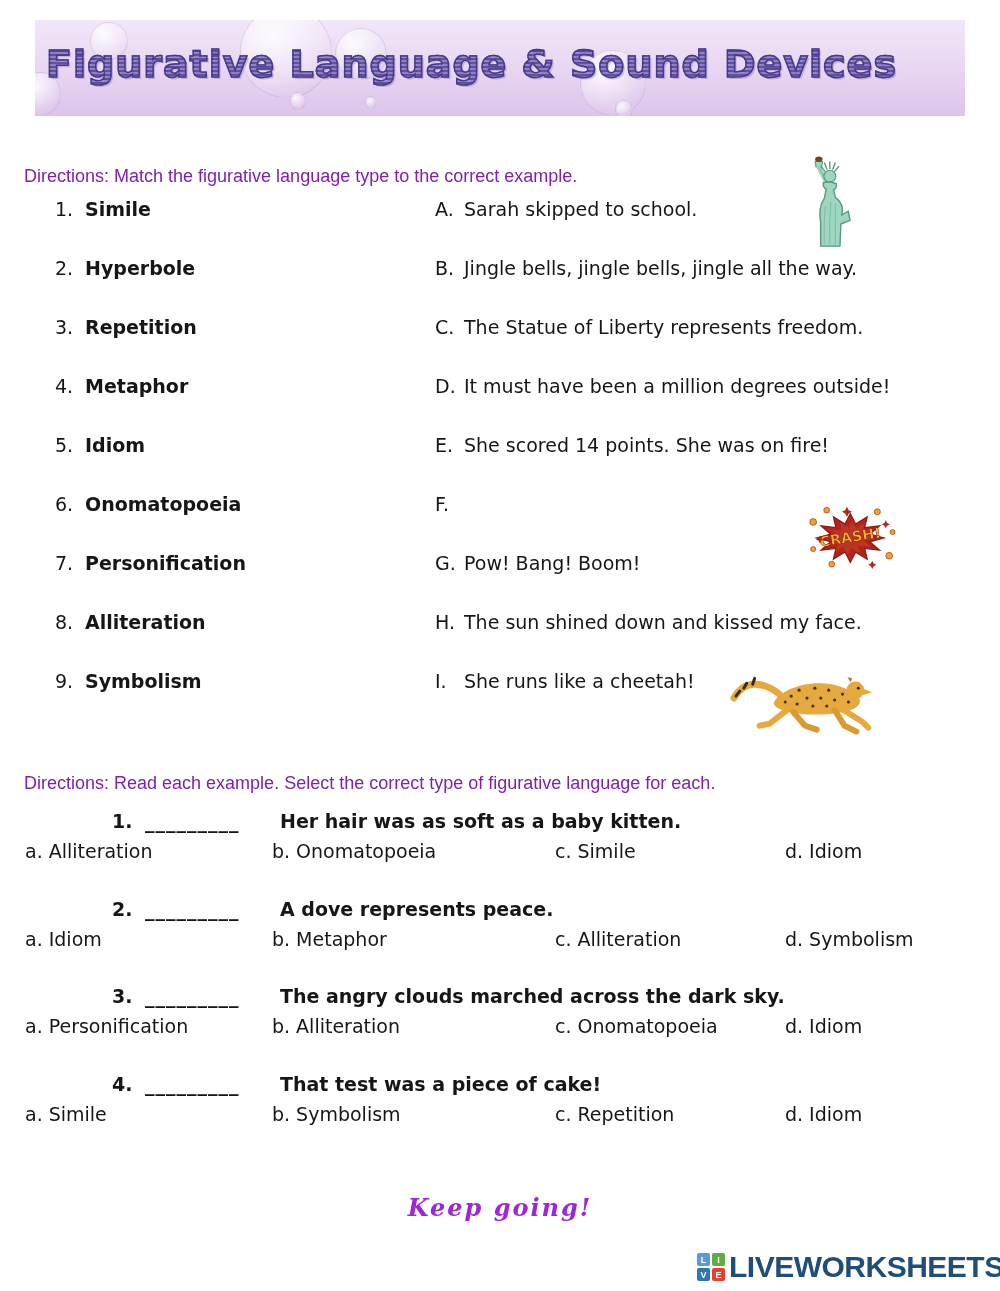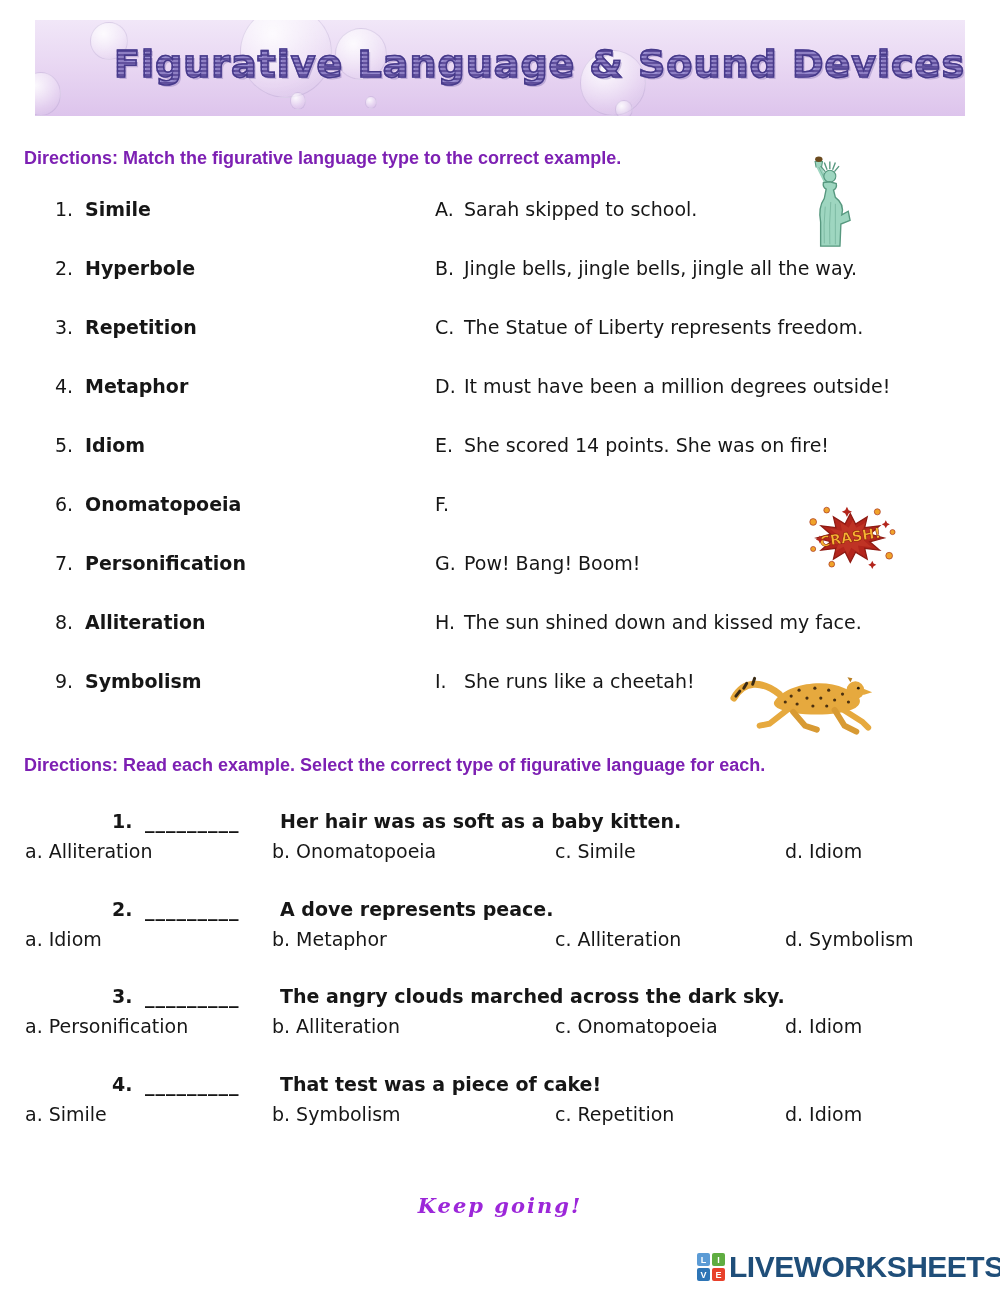--- a/index.html
+++ b/index.html
@@ -23,35 +23,35 @@
   }
   .b1 { left:205px; top:-14px; width:92px; height:92px; }
   .b2 { left:300px; top:8px;  width:52px; height:52px; }
   .b3 { left:545px; top:30px; width:66px; height:66px; }
   .b4 { left:55px;  top:2px;  width:38px; height:38px; }
   .b5 { left:255px; top:72px; width:16px; height:18px; }
   .b6 { left:330px; top:76px; width:12px; height:13px; }
   .b7 { left:580px; top:80px; width:18px; height:19px; }
   .b8 { left:-14px; top:52px; width:40px; height:44px; }
   .banner-title {
-    position:absolute; left:11px; right:0; top:22px; text-align:right;
+    position:absolute; left:11px; right:0; top:22px; text-align:left;
     font-size:38px; font-weight:bold; letter-spacing:1px;
     color:#6b5ab5;
     background:repeating-linear-gradient(180deg,#574898 0 2px,#9a8ed2 2px 4px);
     -webkit-background-clip:text; background-clip:text;
     -webkit-text-fill-color:transparent;
     -webkit-text-stroke:1.5px #473a8a;
     text-shadow:2px 2px 0 rgba(120,100,170,0.35);
   }
 
   
   .directions {
     position:absolute; left:24px; width:950px;
     font-family:"Liberation Sans", sans-serif;
-    font-size:18px; font-weight:bold; color:#7d20b3;
+    font-size:18px; font-weight:normal; color:#7d20b3;margin-top:18px;
   }
   .dir1 { top:148px; }
   .dir2 { top:755px; }
 
   
   .mrow { position:absolute; left:0; width:1000px; height:24px; font-size:19px; line-height:22px; }
   .mnum     { position:absolute; left:55px;  }
   .mterm    { position:absolute; left:85px;  font-weight:bold; }
   .mletter  { position:absolute; left:435px; }
   .mexample { position:absolute; left:464px; white-space:nowrap; }
@@ -68,21 +68,21 @@
   .qprompt { position:absolute; left:280px; white-space:nowrap; }
   .qopts { position:absolute; left:0; width:1000px; font-size:19px; }
   .opt { position:absolute; white-space:nowrap; cursor:pointer; }
   .o1 { left:25px; } .o2 { left:260px;margin-left:12px; } .o3 { left:555px; } .o4 { left:785px; }
   .optlabel { margin-right:6px; }
 
   
   .keep-going {
     position:absolute; left:0; right:0; top:1193px; text-align:center;
     font-family:"DejaVu Serif", cursive;
-    font-style:italic; font-weight:bold; font-size:21px; color:#9c27d9;
+    font-style:italic; font-weight:bold; font-size:24px; color:#9c27d9;
     letter-spacing:2px;
   }
   .logo { position:absolute; left:697px; top:1250px; display:flex; align-items:center; cursor:pointer; }
   .logo-tiles { display:grid; grid-template-columns:13px 13px; grid-template-rows:13px 13px; gap:2px; margin-right:4px; }
   .tile {
     display:flex; align-items:center; justify-content:center;
     color:#ffffff; font-family:"Liberation Sans", sans-serif;
     font-weight:bold; font-size:9px; border-radius:2px;
   }
   .tile-l { background:#5b9bd5; } .tile-i { background:#5fad41; }

